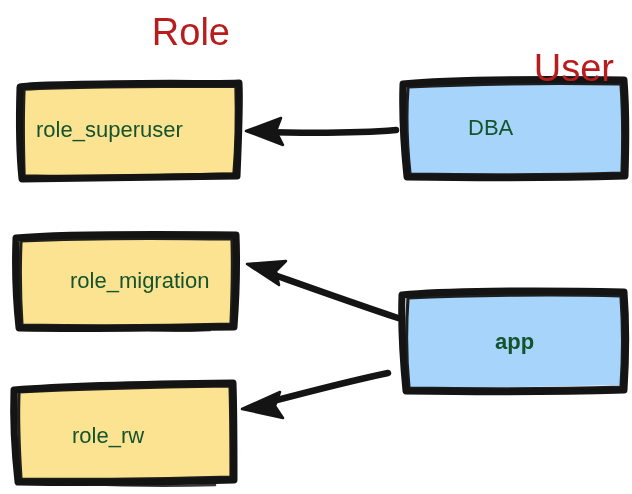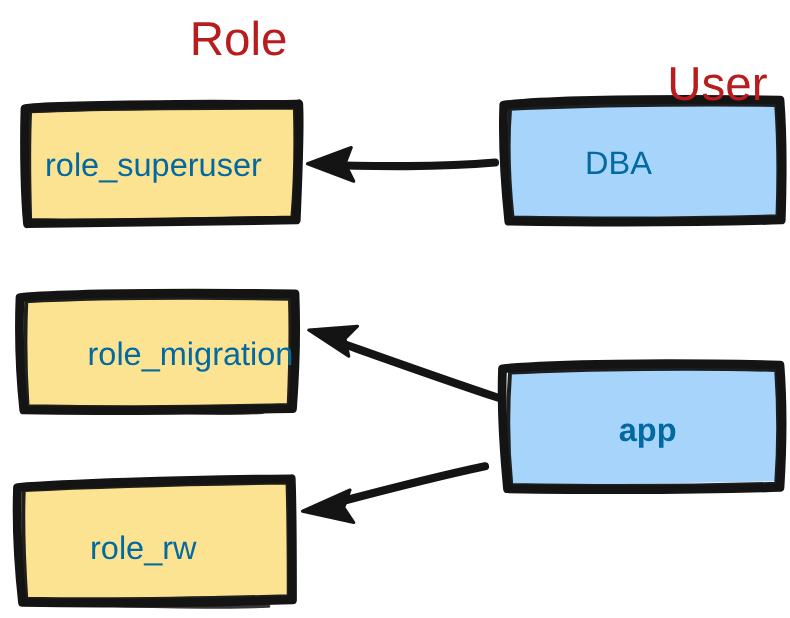--- a/index.html
+++ b/index.html
@@ -36,22 +36,22 @@
     font-family: "Liberation Sans", sans-serif;
     letter-spacing: 0px;
     white-space: nowrap;
     line-height: 1;
   }
   #header-role { left: 30px; top: 13px; width: 200px; }
   #header-user { left: 414px; top: 13px; width: 200px; margin-top: 36px; }
 
   .node-label {
     position: absolute;
-    font-size: 26px;
-    color: #0369a1;
+    font-size: 22px;
+    color: #14532d;
     font-family: "Liberation Sans", sans-serif;
     white-space: nowrap;
     line-height: 1;
   }
   #label-role-superuser { left: 36px;  top: 119px; }
   #label-role-migration { left: 38px;  top: 270px; margin-left: 32px; }
   #label-role-rw        { left: 72px;  top: 425px; }
   #label-dba            { left: 468px; top: 117px; }
   #label-app            { left: 495px; top: 331px; font-weight: bold; }
 </style>

